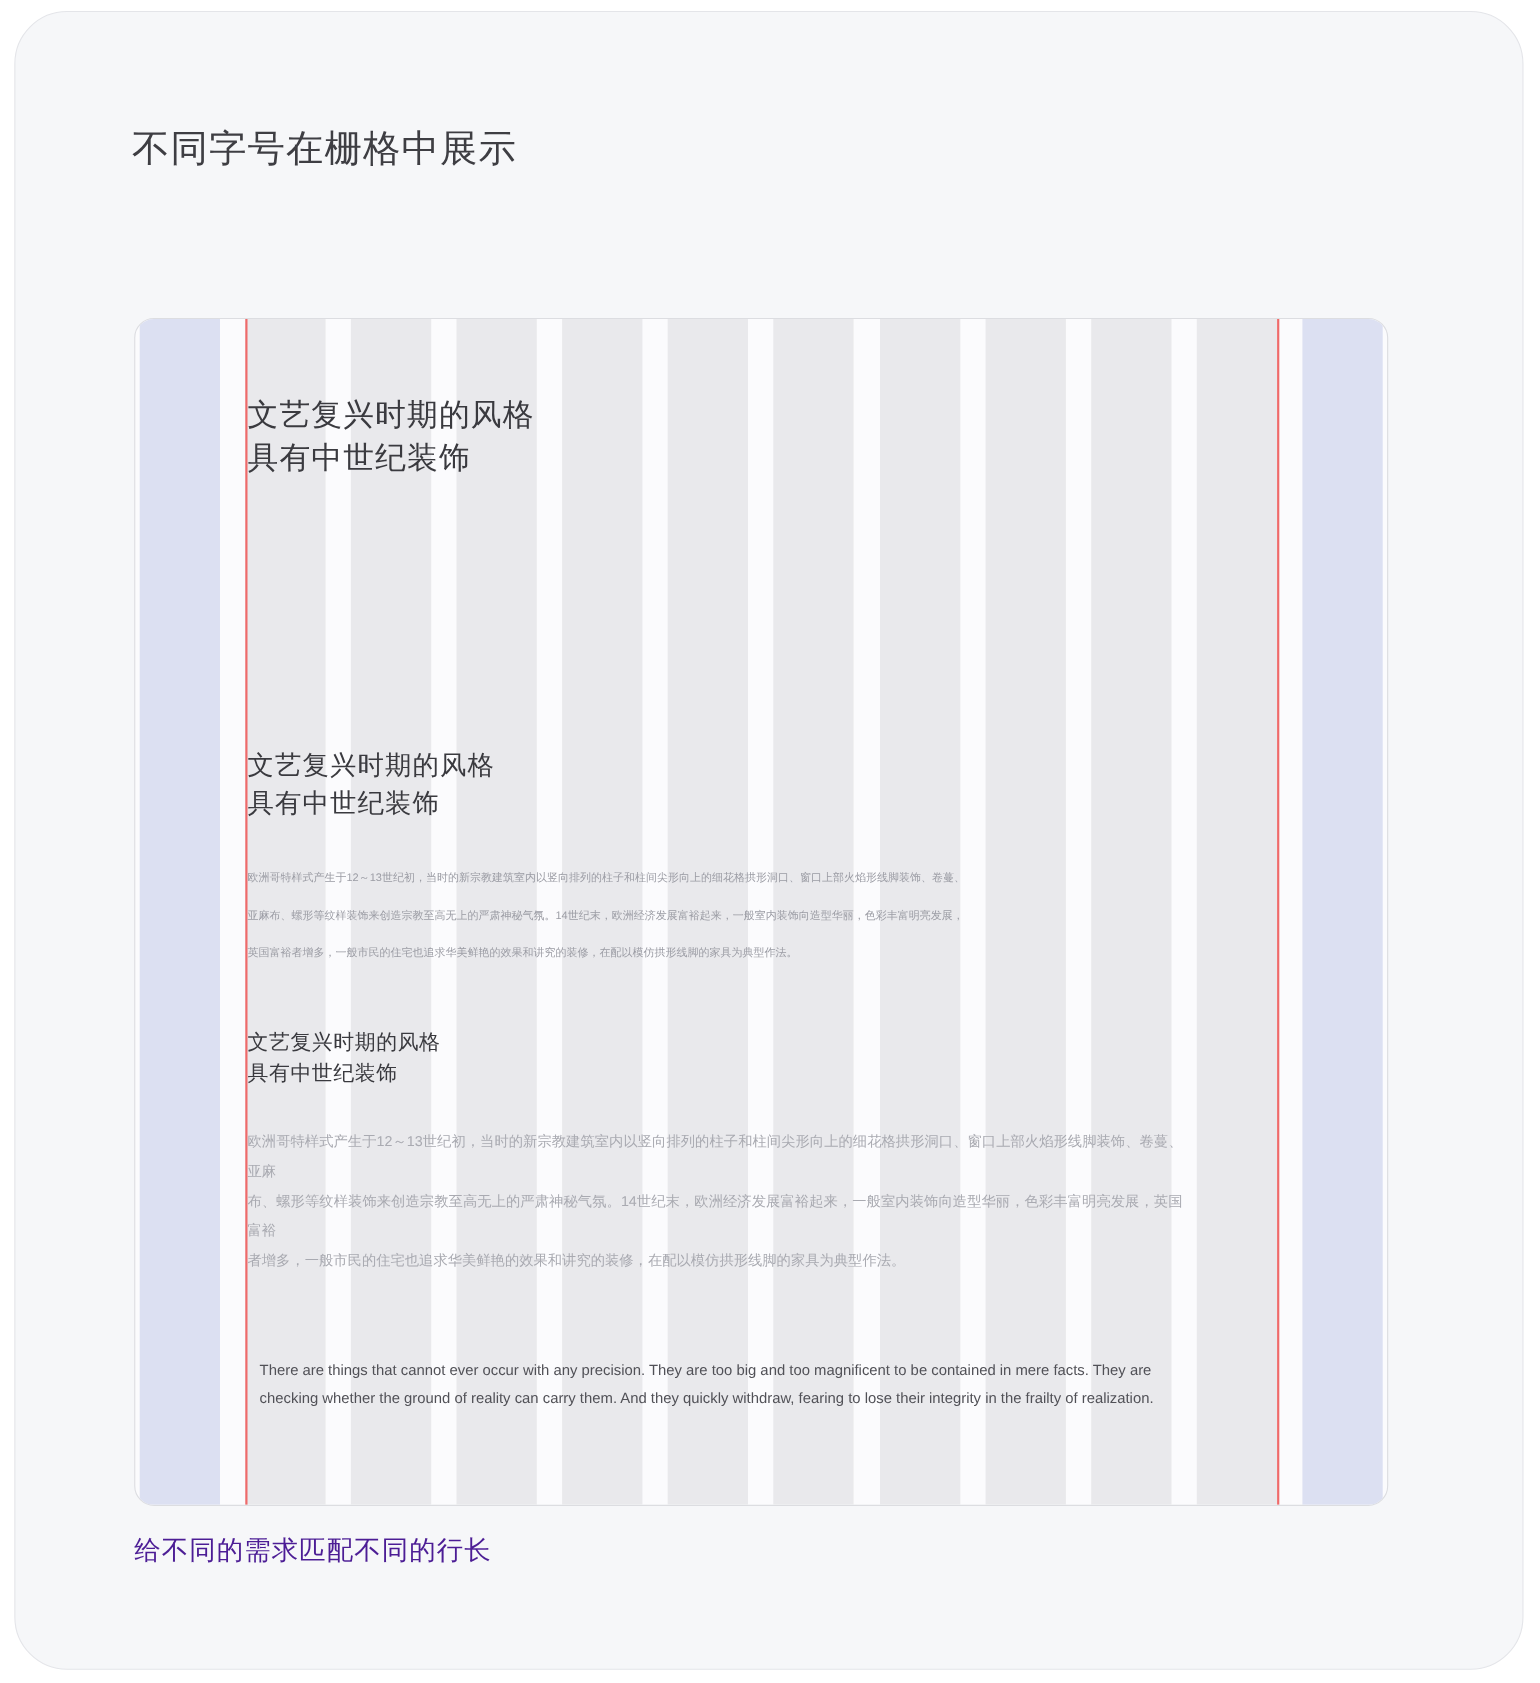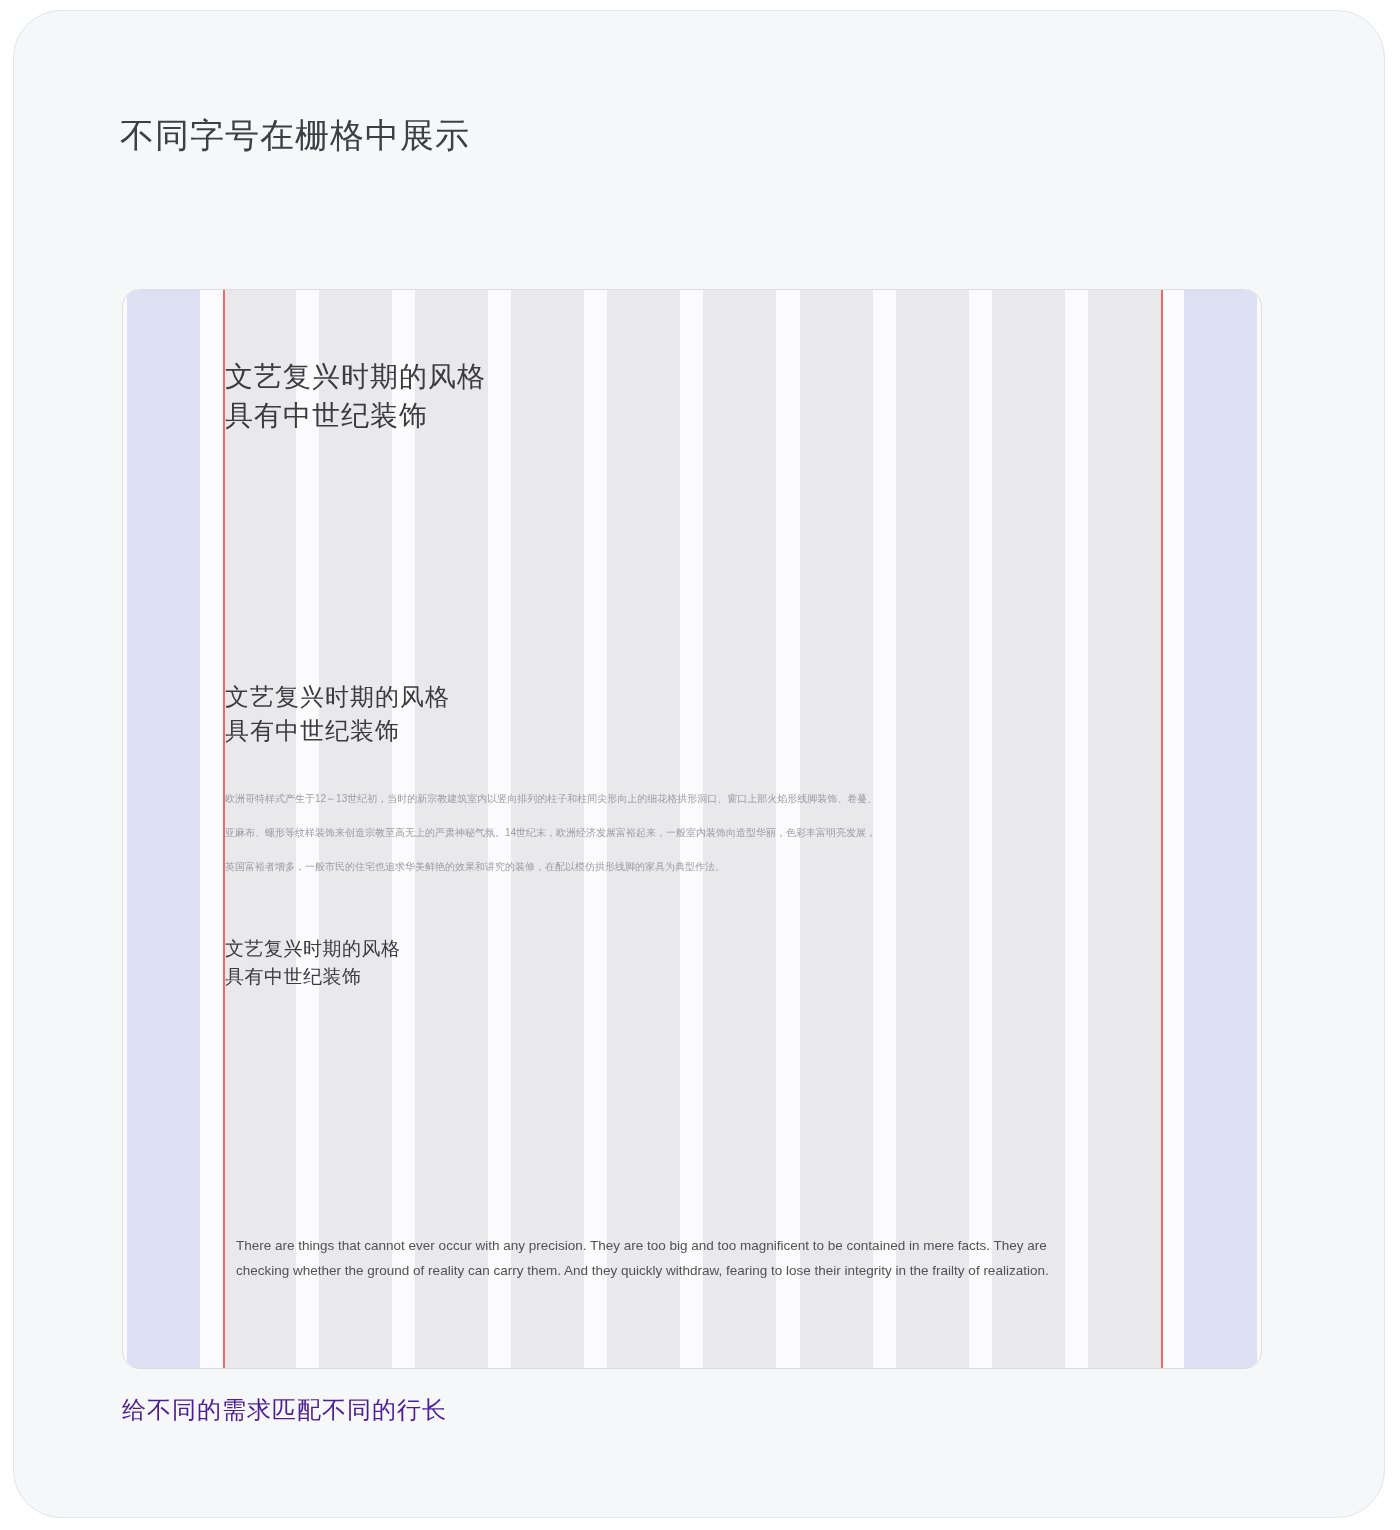--- a/index.html
+++ b/index.html
@@ -75,19 +75,22 @@
 具有中世纪装饰</div>
 
     <div class="txt h1">文艺复兴时期的风格
 具有中世纪装饰</div>
     <div class="txt p1">欧洲哥特样式产生于12～13世纪初，当时的新宗教建筑室内以竖向排列的柱子和柱间尖形向上的细花格拱形洞口、窗口上部火焰形线脚装饰、卷蔓、
 亚麻布、螺形等纹样装饰来创造宗教至高无上的严肃神秘气氛。14世纪末，欧洲经济发展富裕起来，一般室内装饰向造型华丽，色彩丰富明亮发展，
 英国富裕者增多，一般市民的住宅也追求华美鲜艳的效果和讲究的装修，在配以模仿拱形线脚的家具为典型作法。</div>
 
     <div class="txt h2">文艺复兴时期的风格
 具有中世纪装饰</div>
+    <div class="txt p2">欧洲哥特样式产生于12～13世纪初，当时的新宗教建筑室内以竖向排列的柱子和柱间尖形向上的细花格拱形洞口、窗口上部火焰形线脚装饰、卷蔓、亚麻
+布、螺形等纹样装饰来创造宗教至高无上的严肃神秘气氛。14世纪末，欧洲经济发展富裕起来，一般室内装饰向造型华丽，色彩丰富明亮发展，英国富裕
+者增多，一般市民的住宅也追求华美鲜艳的效果和讲究的装修，在配以模仿拱形线脚的家具为典型作法。</div>
 
     <div class="txt p3">There are things that cannot ever occur with any precision. They are too big and too magnificent to be contained in mere facts. They are
 checking whether the ground of reality can carry them. And they quickly withdraw, fearing to lose their integrity in the frailty of realization.</div>
   </div>
 
   <div class="caption">给不同的需求匹配不同的行长</div>
 </div>
 
 </body></html>

